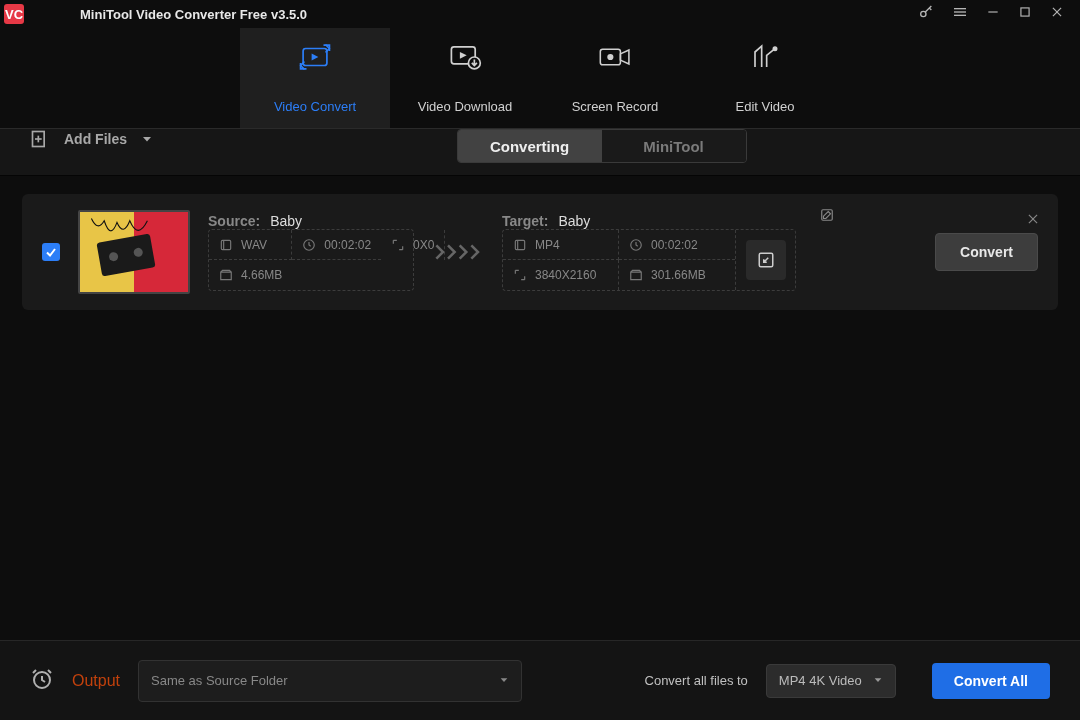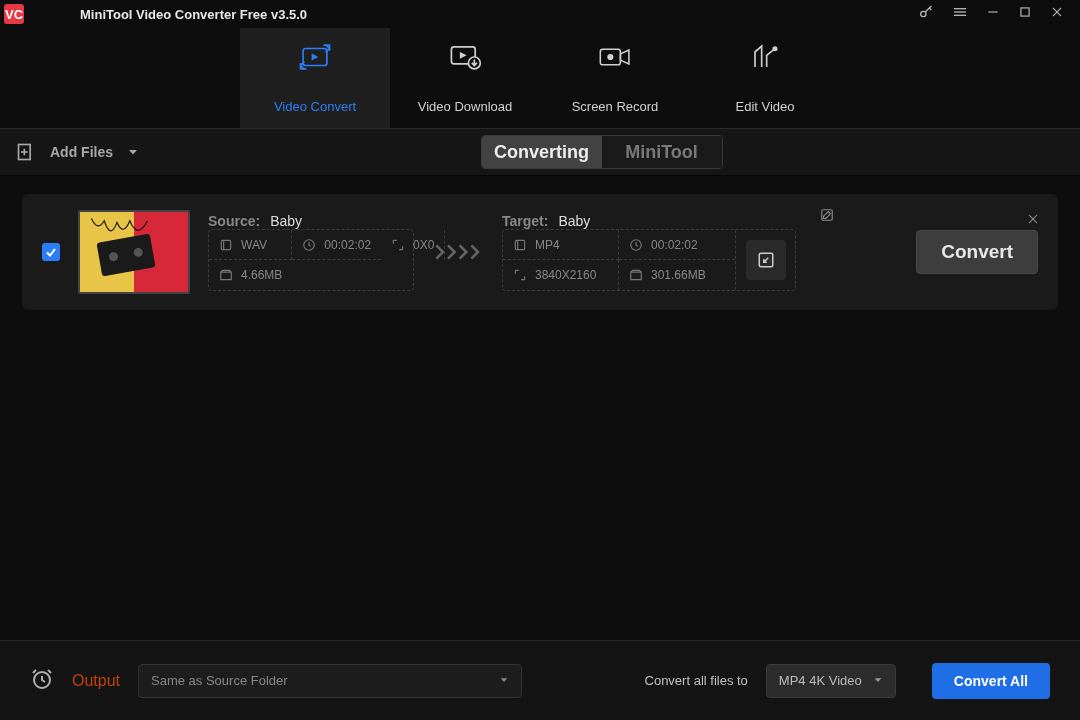--- a/index.html
+++ b/index.html
@@ -14,25 +14,25 @@
 .title-ctrl span, .title-ctrl svg { color: #b5b5b5; }
 
 
 .main-tabs { height: 100px; display: flex; align-items: stretch; background: #0d0d0d; padding-left: 240px; }
 .main-tab { width: 150px; display: flex; flex-direction: column; align-items: center; justify-content: center; gap: 28px; color: #d0d0d0; font-size: 13px; cursor: pointer; }
 .main-tab.active { background: #1f1f1f; color: #2c7ef7; }
 .main-tab.active svg { stroke: #2c7ef7; }
 .tab-icon { height: 28px; display: flex; align-items: center; justify-content: center; }
 
 
-.toolbar { height: 48px; display: flex; align-items: center; background: #161616; padding: 0 16px; border-top: 1px solid #2a2a2a; border-bottom: 1px solid #050505; }
+.toolbar { height: 48px; display: flex; align-items: flex-start; background: #161616; padding: 0 30px; border-top: 1px solid #2a2a2a; border-bottom: 1px solid #050505; }
 .add-files { display: flex; align-items: center; gap: 14px; color: #a8a8a8; font-weight: 600; font-size: 14px; }
 .toolbar-center { flex: 1; display: flex; justify-content: center; }
 .seg { display: flex; border: 1px solid #3a3a3a; border-radius: 4px; overflow: hidden; }
-.seg-btn { width: 120px; height: 32px; display: flex; align-items: center; justify-content: center; font-size: 18px; font-weight: 600; color: #7a7a7a; background: #1a1a1a; cursor: pointer; }
+.seg-btn { width: 144px; height: 32px; display: flex; align-items: center; justify-content: center; font-size: 15px; font-weight: 600; color: #7a7a7a; background: #1a1a1a; cursor: pointer; }
 .seg-btn.active { background: #424242; color: #eee; }
 
 
 .file-area { padding: 18px 22px; }
 .file-card { background: #1a1a1a; border-radius: 6px; padding: 16px 20px; display: flex; align-items: center; gap: 18px; position: relative; }
 .checkbox { width: 18px; height: 18px; background: #2c7ef7; border-radius: 3px; display: flex; align-items: center; justify-content: center; cursor: pointer; }
 
 
 .thumb { width: 112px; height: 84px; border: 2px solid #444; border-radius: 2px; overflow: hidden; position: relative; }
 .thumb .t-left { position: absolute; left: 0; top: 0; width: 50%; height: 100%; background: #e8c547; }
@@ -56,26 +56,26 @@
 .chevrons { display:flex; align-items:center; color:#666; }
 
 .target-box { border: 1px dashed #3c3c3c; border-radius: 4px; display:flex; width: 294px; }
 .tgt-grid { display:grid; grid-template-columns: 1fr 1fr; grid-template-rows: 30px 30px; flex:none; width: 232px; }
 .tgt-edit { width: 60px; display:flex; align-items:center; justify-content:center; border-left:1px dashed #3c3c3c; }
 .tgt-preset { width: 40px; height:40px; background:#2a2a2a; border-radius:4px; display:flex; align-items:center; justify-content:center; cursor:pointer; }
 
 .edit-icon-top { position:absolute; top:14px; left:798px; color:#888; cursor:pointer; }
 .remove-x { position:absolute; top:18px; right:18px; color:#888; font-size:16px; cursor:pointer; }
 
-.convert-btn { margin-left:auto; background:#3d3d3d; color:#e8e8e8; font-weight:600; font-size:19px; padding: 10px 24px; border-radius:4px; cursor:pointer; border:1px solid #4a4a4a; }
+.convert-btn { margin-left:auto; background:#3d3d3d; color:#e8e8e8; font-weight:600; font-size:14px; padding: 10px 24px; border-radius:4px; cursor:pointer; border:1px solid #4a4a4a; }
 
 
 .bottom-bar { position:absolute; left:0; right:0; bottom:0; height:80px; background:#141414; display:flex; align-items:center; padding:0 30px; gap:18px; border-top:1px solid #272727; }
 .output-lbl { font-size:16px; color:#c2410c; }
-.output-select { width: 384px; height:34px; background:#1d1d1d; border:1px solid #323232; border-radius:4px; display:flex; align-items:center; padding:8px 12px; font-size:13px; color:#888; cursor:pointer; }
+.output-select { width: 384px; height:42px; background:#1d1d1d; border:1px solid #323232; border-radius:4px; display:flex; align-items:center; padding:8px 12px; font-size:13px; color:#888; cursor:pointer; }
 .output-select .chev { margin-left:auto; }
 .bottom-spacer { flex:1; }
 .convall-lbl { font-size:13px; color:#c0c0c0; }
 .preset-select { width:130px; height:34px; background:#2c2c2c; border:1px solid #3a3a3a; border-radius:4px; display:flex; align-items:center; padding:0 12px; font-size:13px; color:#bbb; cursor:pointer; gap:8px; }
 .preset-select .chev { margin-left:auto; }
 .convert-all-btn { background:#1f6ee6; color:#fff; font-weight:600; font-size:14px; padding: 10px 22px; border-radius:4px; cursor:pointer; margin-left:18px; }
 
 .icon-sm { width:14px; height:14px; flex:none; }
 </style>
 </head>

